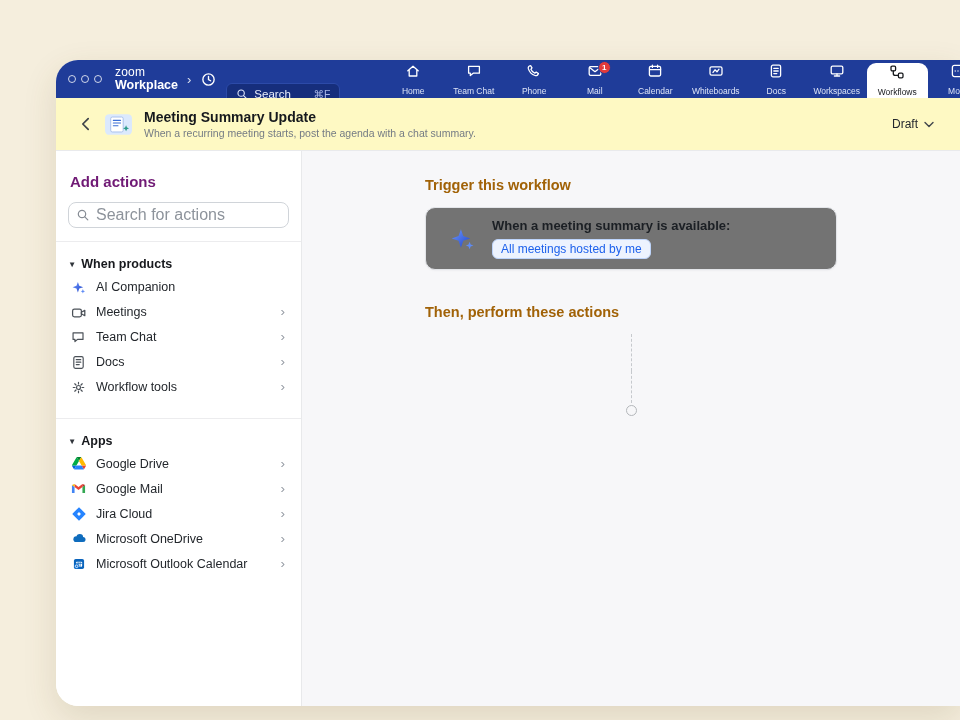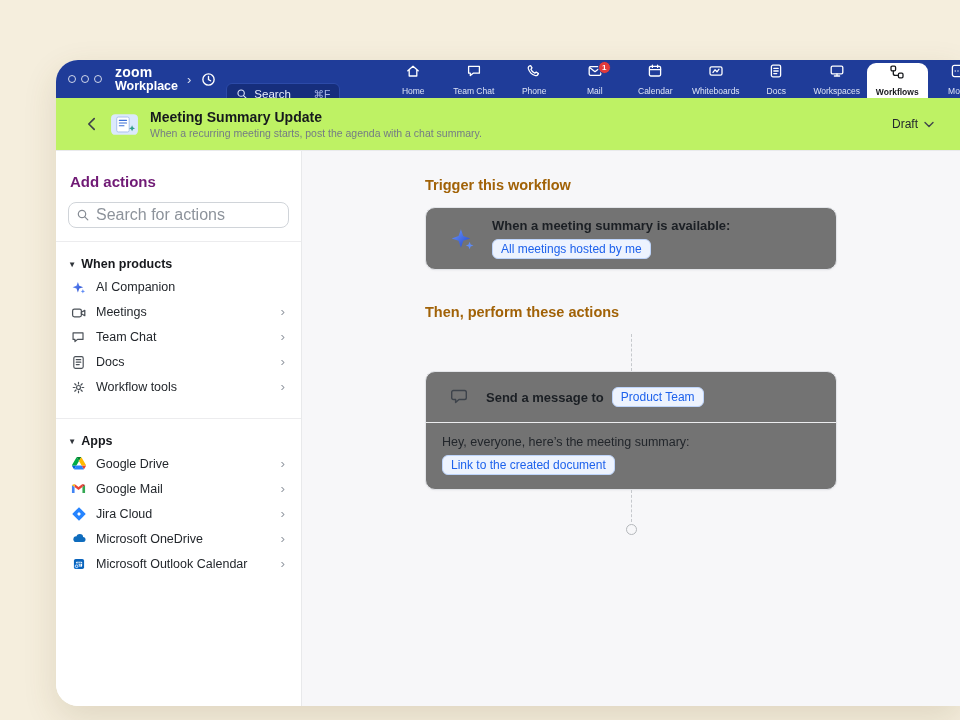--- a/index.html
+++ b/index.html
@@ -12,44 +12,44 @@
             display:flex; flex-direction:column;
             box-shadow:0 12px 34px rgba(90,70,30,.14); }
 
   
   .topnav { height:38px; background:#1f3c99; display:flex; align-items:stretch;
             padding-left:12px; flex:0 0 auto; }
   .nav-left { display:flex; align-items:center; gap:9px; }
   .win-dots { display:flex; gap:5px; margin-right:4px; }
   .win-dot { width:8px; height:8px; border-radius:50%; border:1.2px solid rgba(255,255,255,.78); }
   .logo { color:#fff; line-height:1.05; }
-  .logo .z1 { display:block; font-size:14px; font-weight:700; letter-spacing:.2px; }
+  .logo .z1 { display:block; font-size:12px; font-weight:400; letter-spacing:.2px; }
   .logo .z2 { display:block; font-size:12.5px; font-weight:700; }
   .logo-chev { color:rgba(255,255,255,.85); font-size:13px; line-height:1; cursor:pointer; }
   .history-btn { background:none; border:none; display:flex; align-items:center; cursor:pointer; }
   .search-pill { width:114px; height:23px; background:#162e7c; border:1px solid #2c4aa8;
                  border-radius:6px; display:flex; align-items:center; gap:6px; padding:0 9px; cursor:pointer;margin-top:30px; }
   .search-pill .s-label { color:#e9eefb; font-size:11.5px; }
   .search-pill .s-kbd { color:#aab8e8; font-size:10.5px; margin-left:auto; }
 
   .nav-items { display:flex; margin-left:auto; align-items:stretch; }
   .nav-item { width:60.5px; display:flex; flex-direction:column; align-items:center;
               justify-content:center; gap:3px; color:#fff; position:relative; cursor:pointer; }
   .nav-item .lbl { font-size:8.5px; color:#dde4f7; white-space:nowrap; }
   .nav-item.active { background:#fff; border-radius:9px 9px 0 0; margin-top:3px; color:#17191d; }
-  .nav-item.active .lbl { color:#17191d; font-weight:700;text-align:center; }
+  .nav-item.active .lbl { color:#17191d; font-weight:400;text-align:center; }
   .nav-item.partial { margin-right:-28px; }
   .nav-badge { position:absolute; top:1px; left:50%; margin-left:3px; min-width:13px; height:13px;
                background:#e23b3b; color:#fff; border-radius:8px; font-size:8px; font-weight:700;
                display:flex; align-items:center; justify-content:center; padding:0 3px;
                border:1.5px solid #1f3c99; }
 
   
-  .hdr { height:53px; background:#bef264; display:flex; align-items:center; gap:11px;
-         padding:0 26px 0 28px; border-bottom:1px solid #e9eaec; flex:0 0 auto; }
+  .hdr { height:53px; background:#fef9c3; display:flex; align-items:center; gap:11px;
+         padding:0 26px 0 22px; border-bottom:1px solid #e9eaec; flex:0 0 auto; }
   .back-btn { background:none; border:none; display:flex; align-items:center; cursor:pointer; padding:2px; }
   .hdr-text h1 { font-size:14px; font-weight:700; color:#16191d; }
   .hdr-text p { font-size:10.5px; color:#747b84; margin-top:2px; }
   .draft-btn { margin-left:auto; background:none; border:none; display:flex; align-items:center;
                gap:6px; font-family:inherit; font-size:12px; color:#24282d; cursor:pointer; }
 
   
   .bodyrow { flex:1; display:flex; min-height:0; }
 
   .sidebar { width:246px; flex:0 0 auto; background:#fff; border-right:1px solid #e8e9eb;
@@ -413,37 +413,20 @@
                 <span class="chip">All meetings hosted by me</span>
               </div>
             </div>
           </section>
 
           <h2 class="flow-h second">Then, perform these actions</h2>
 
 
           <div class="connector"></div>
 
-          <section class="card">
-            <div class="card-row tall">
-              <span class="card-ico">
-                <svg width="20" height="20" viewBox="0 0 20 20" fill="none" stroke="#3d434b" stroke-width="1.4" stroke-linecap="round" stroke-linejoin="round">
-                    <path d="M4.5 3.5h11a1.8 1.8 0 0 1 1.8 1.8v5.4a1.8 1.8 0 0 1-1.8 1.8H10l-3.4 2.9v-2.9H4.5a1.8 1.8 0 0 1-1.8-1.8V5.3a1.8 1.8 0 0 1 1.8-1.8z"></path>
-                  </svg>
-              </span>
-              <div class="inline-wrap">
-                <span class="c-title">Send a message to</span>
-                <span class="chip">Product Team</span>
-              </div>
-            </div>
-            <div class="msg-block">
-              <div class="msg-text">Hey, everyone, here’s the meeting summary:</div>
-              <span class="chip">Link to the created document</span>
-            </div>
-          </section>
 
           <div class="connector small"></div>
           <div class="enddot"></div>
 
         </div>
       </main>
     </div>
   </div>
 </div>
 

